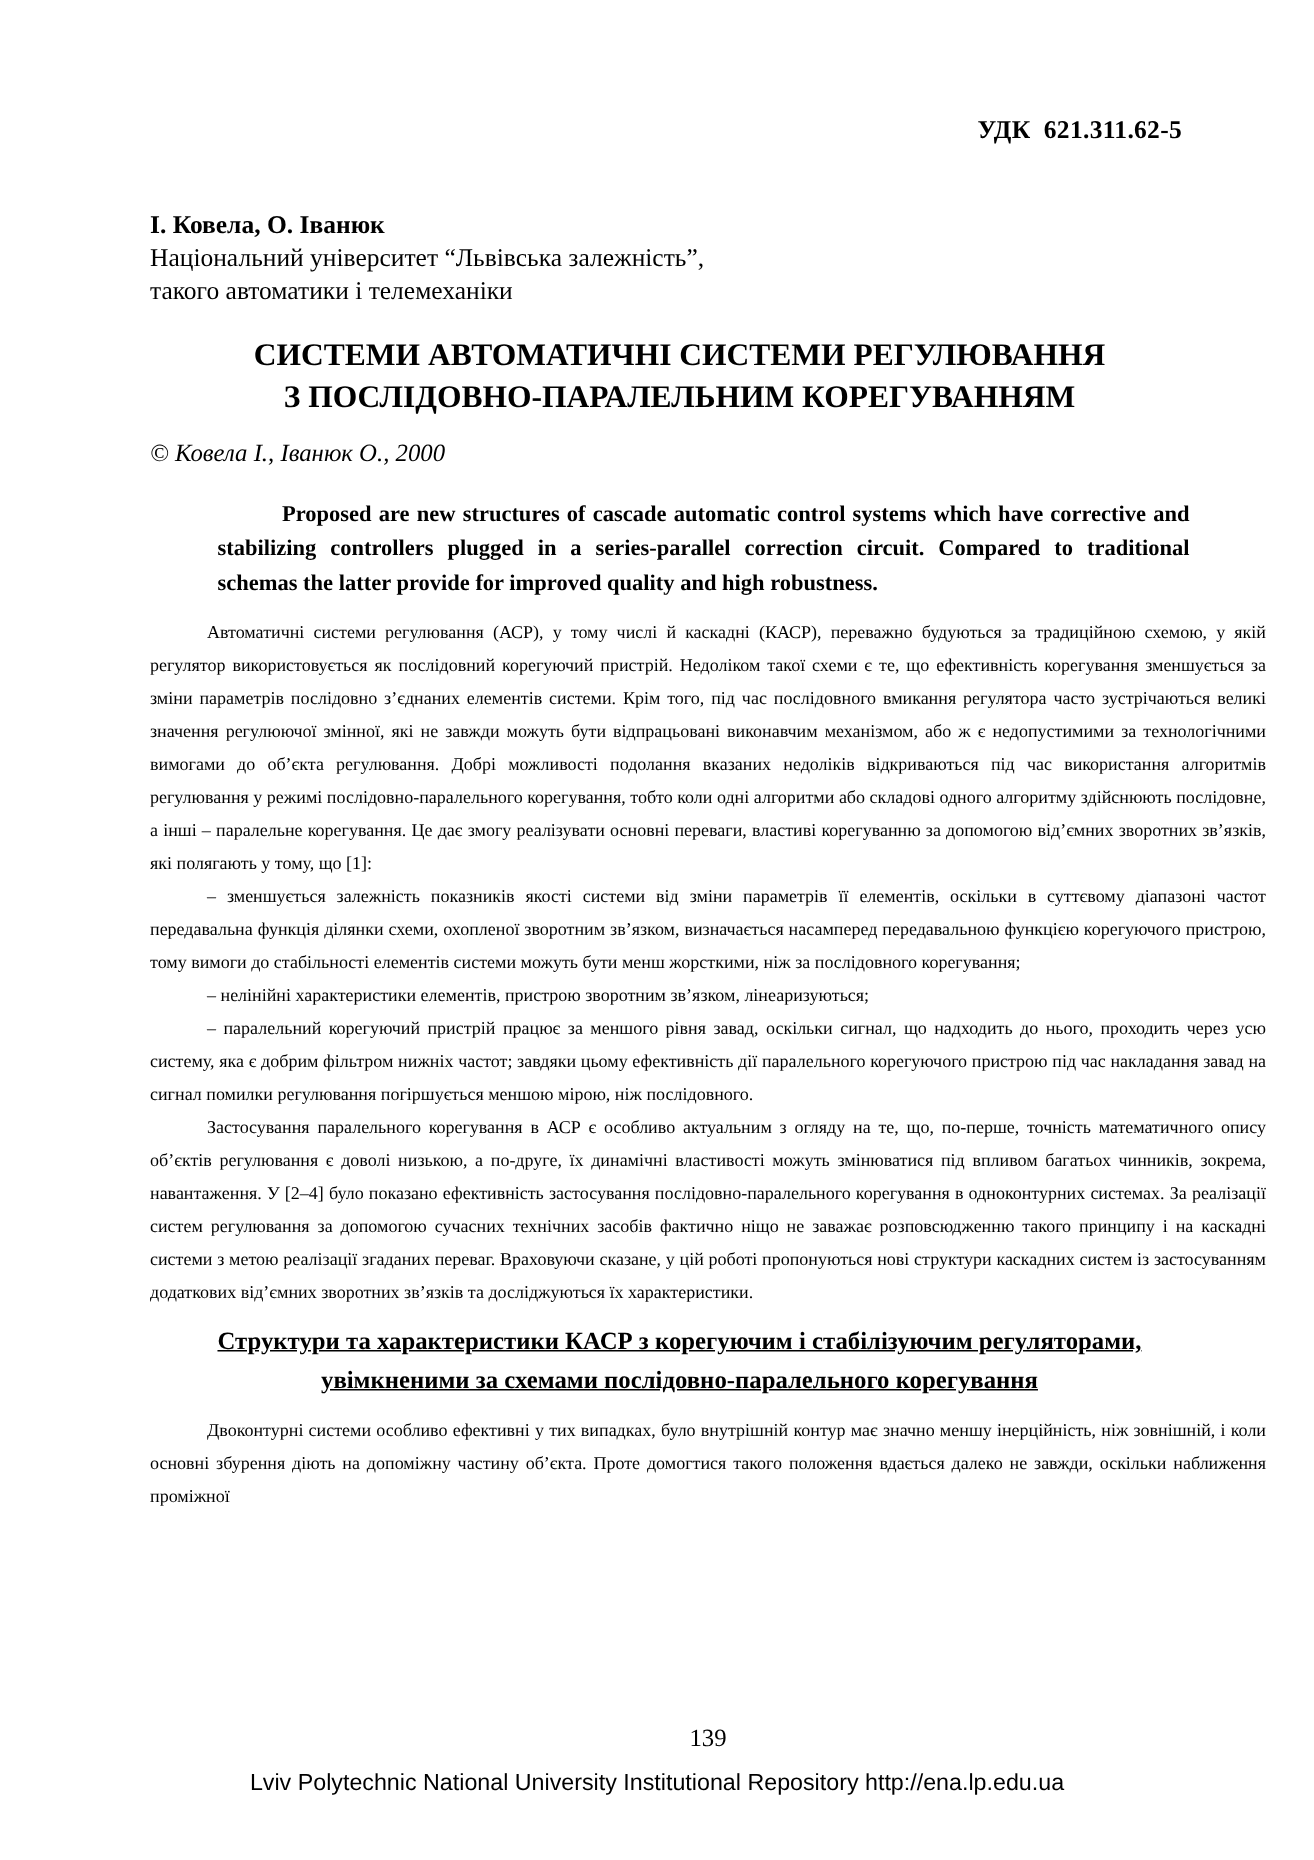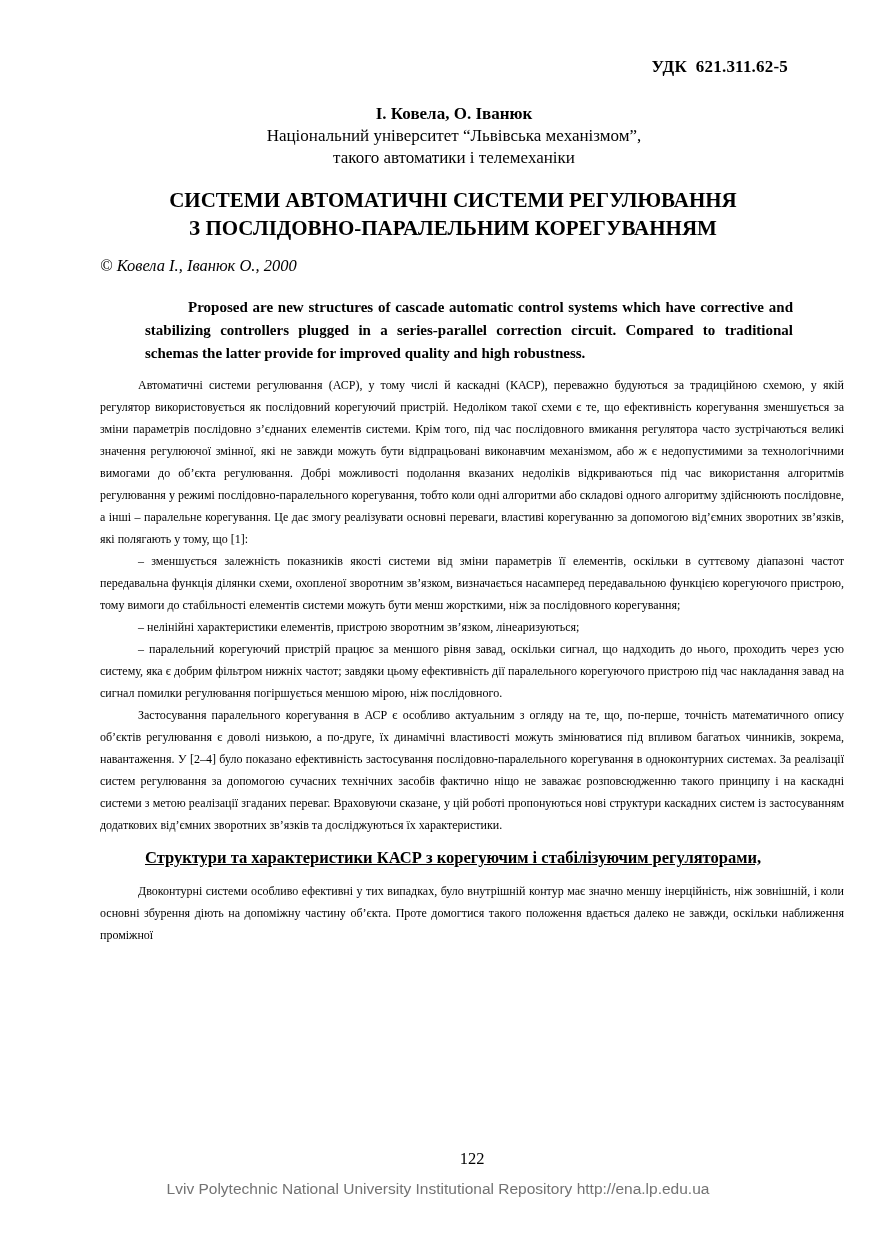--- a/index.html
+++ b/index.html
@@ -12,31 +12,31 @@
     font-family: "Liberation Serif", "DejaVu Serif", serif;
     overflow: hidden;
   }
   .main {
     margin-left: 100px;
     margin-right: 32px;
     height: 1146px;
     overflow: hidden;
   }
   .udc {
-    padding-top: 56px;
+    padding-top: 76px;
     padding-right: 56px;
     text-align: right;
     font-weight: bold;
     font-size: 17px;
     line-height: 22px;
     letter-spacing: 0.2px;
   }
   .byline {
-    margin-top: 25px;
-    text-align: center;
+    margin-top: 41px;
+    text-align: left;
     padding-right: 36px;
     font-size: 17px;
     line-height: 22px;
   }
   .byline .authors { font-weight: bold; }
   h1.title {
     margin: 17px 0 0 0;
     padding-right: 38px;
     text-align: center;
     font-weight: bold;
@@ -82,34 +82,34 @@
     text-align: center;
     font-size: 16.5px;
     line-height: 22px;
   }
   .footer {
     margin-top: 9px;
     text-align: center;
     font-family: "Liberation Sans", "DejaVu Sans", sans-serif;
     font-size: 15.5px;
     line-height: 20px;
-    color: #737373;
+    color: #000000;
   }
 </style>
 </head>
 <body>
 
 <div class="page">
   <div class="main">
 
     <div class="udc">УДК&nbsp;&nbsp;621.311.62-5</div>
 
     <div class="byline">
       <div class="authors">І. Ковела, О. Іванюк</div>
-      <div>Національний університет “Львівська механізмом”,</div>
+      <div>Національний університет “Львівська залежність”,</div>
       <div>такого автоматики і телемеханіки</div>
     </div>
 
     <h1 class="title">
       <span class="t-line">СИСТЕМИ АВТОМАТИЧНІ СИСТЕМИ РЕГУЛЮВАННЯ</span>
       <span class="t-line">З ПОСЛІДОВНО-ПАРАЛЕЛЬНИМ КОРЕГУВАННЯМ</span>
     </h1>
 
     <div class="copyright">© Ковела І., Іванюк О., 2000</div>
 
@@ -118,24 +118,25 @@
     <div class="bodytext">
       <p>Автоматичні системи регулювання (АСР), у тому числі й каскадні (КАСР), переважно будуються за традиційною схемою, у якій регулятор використовується як послідовний корегуючий пристрій. Недоліком такої схеми є те, що ефективність корегування зменшується за зміни параметрів послідовно з’єднаних елементів системи. Крім того, під час послідовного вмикання регулятора часто зустрічаються великі значення регулюючої змінної, які не завжди можуть бути відпрацьовані виконавчим механізмом, або ж є недопустимими за технологічними вимогами до об’єкта регулювання. Добрі можливості подолання вказаних недоліків відкриваються під час використання алгоритмів регулювання у режимі послідовно-паралельного корегування, тобто коли одні алгоритми або складові одного алгоритму здійснюють послідовне, а інші – паралельне корегування. Це дає змогу реалізувати основні переваги, властиві корегуванню за допомогою від’ємних зворотних зв’язків, які полягають у тому, що [1]:</p>
       <p>– зменшується залежність показників якості системи від зміни параметрів її елементів, оскільки в суттєвому діапазоні частот передавальна функція ділянки схеми, охопленої зворотним зв’язком, визначається насамперед передавальною функцією корегуючого пристрою, тому вимоги до стабільності елементів системи можуть бути менш жорсткими, ніж за послідовного корегування;</p>
       <p>– нелінійні характеристики елементів, пристрою зворотним зв’язком, лінеаризуються;</p>
       <p>– паралельний корегуючий пристрій працює за меншого рівня завад, оскільки сигнал, що надходить до нього, проходить через усю систему, яка є добрим фільтром нижніх частот; завдяки цьому ефективність дії паралельного корегуючого пристрою під час накладання завад на сигнал помилки регулювання погіршується меншою мірою, ніж послідовного.</p>
       <p>Застосування паралельного корегування в АСР є особливо актуальним з огляду на те, що, по-перше, точність математичного опису об’єктів регулювання є доволі низькою, а по-друге, їх динамічні властивості можуть змінюватися під впливом багатьох чинників, зокрема, навантаження. У [2–4] було показано ефективність застосування послідовно-паралельного корегування в одноконтурних системах. За реалізації систем регулювання за допомогою сучасних технічних засобів фактично ніщо не заважає розповсюдженню такого принципу і на каскадні системи з метою реалізації згаданих переваг. Враховуючи сказане, у цій роботі пропонуються нові структури каскадних систем із застосуванням додаткових від’ємних зворотних зв’язків та досліджуються їх характеристики.</p>
     </div>
 
     <h2 class="section-heading">
       <span>Структури та характеристики КАСР з корегуючим і стабілізуючим регуляторами,</span>
+      <span>увімкненими за схемами послідовно-паралельного корегування</span>
     </h2>
 
     <div class="bodytext">
       <p>Двоконтурні системи особливо ефективні у тих випадках, було внутрішній контур має значно меншу інерційність, ніж зовнішній, і коли основні збурення діють на допоміжну частину об’єкта. Проте домогтися такого положення вдається далеко не завжди, оскільки наближення проміжної</p>
     </div>
 
   </div>
 
-  <div class="page-number">122</div>
+  <div class="page-number">139</div>
 
   <div class="footer">Lviv Polytechnic National University Institutional Repository http://ena.lp.edu.ua</div>
 </div>
 
 </body></html>

